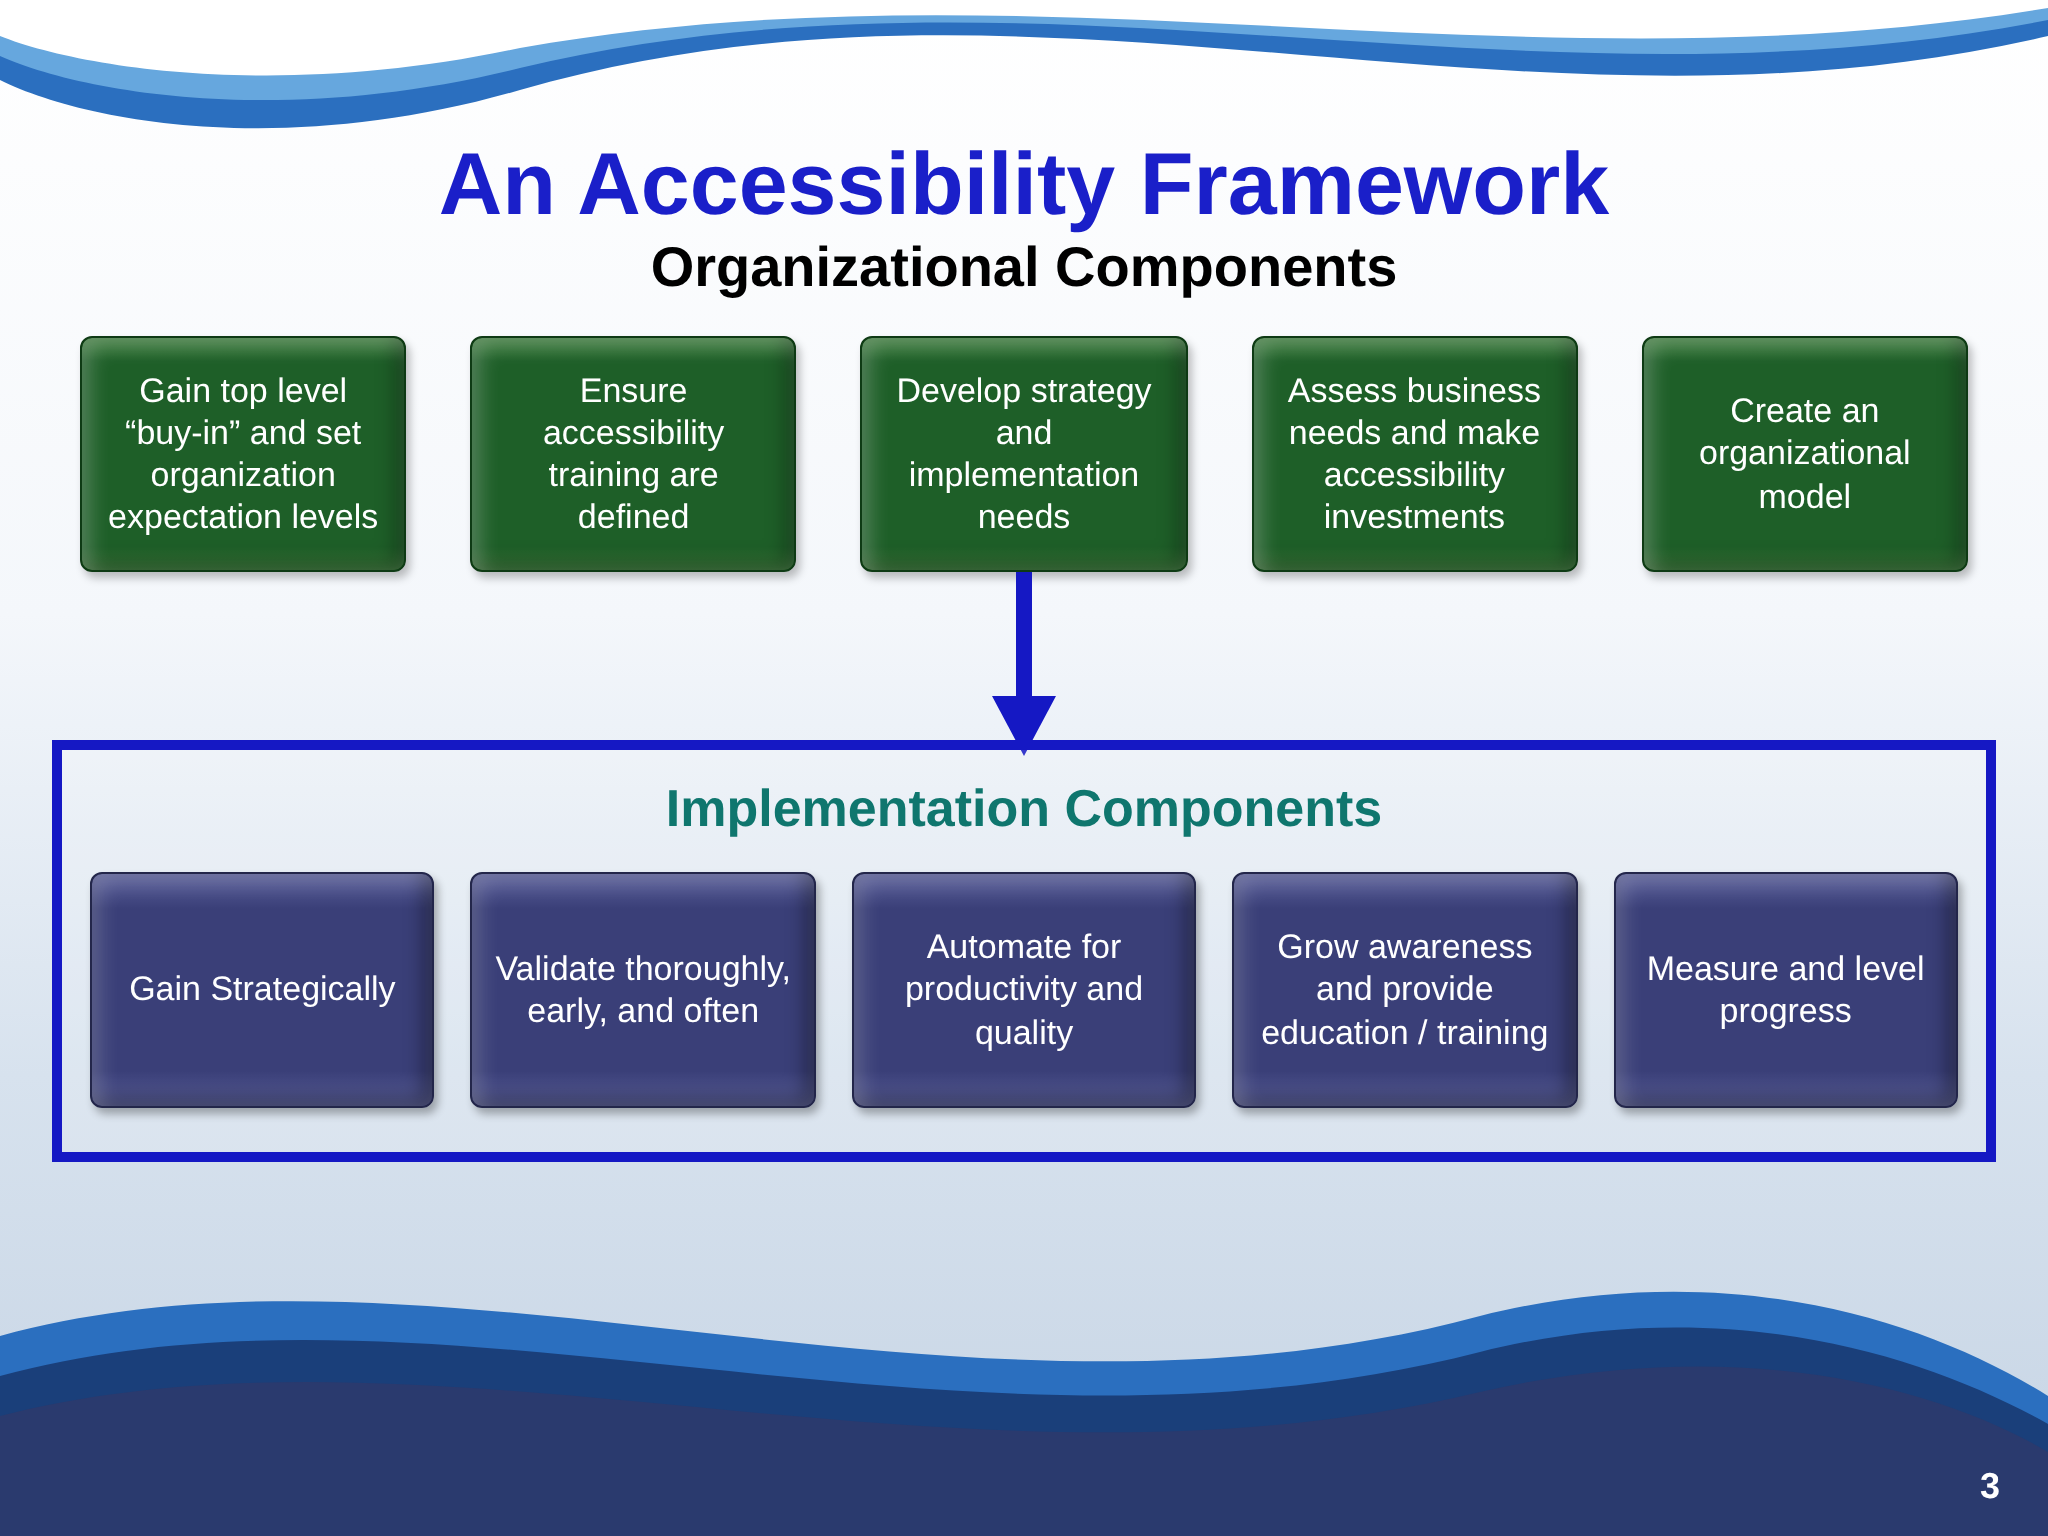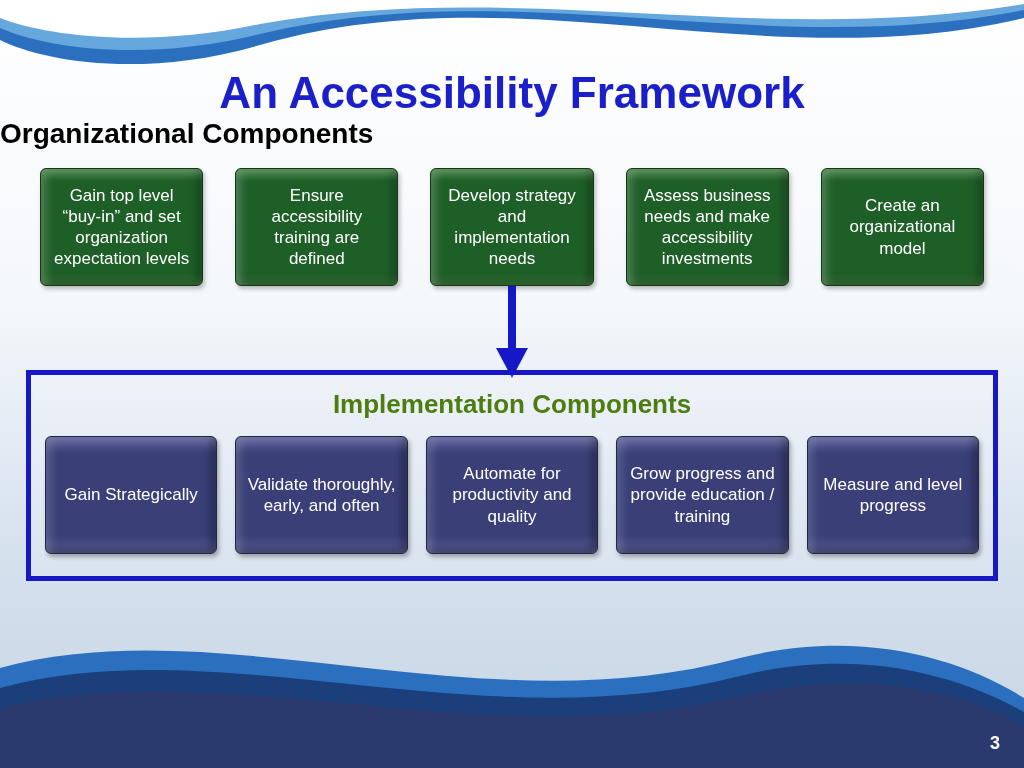--- a/index.html
+++ b/index.html
@@ -40,20 +40,21 @@
     font-size: 44px;
     font-weight: 700;
     color: #1a1fc9;
     z-index: 2;
   }
   .subtitle {
     position: absolute;
     top: 118px;
     left: 0;
     width: 100%;
+    text-align: center;
     font-size: 28px;
     font-weight: 700;
     color: #000;
     z-index: 2;
   }
 
   
   .row {
     position: absolute;
     left: 40px;
@@ -112,21 +113,21 @@
     right: 26px;
     border: 5px solid #1518c4;
     padding: 14px 14px 22px 14px;
     background: rgba(255,255,255,0.15);
     z-index: 2;
   }
   .impl-title {
     text-align: center;
     font-size: 26px;
     font-weight: 700;
-    color: #4d7c0f;
+    color: #0f766e;
     margin-bottom: 16px;
   }
   .row-bottom {
     display: flex;
     justify-content: space-between;
     gap: 18px;
   }
   .row-bottom .box { height: 118px; }
 
   
@@ -178,21 +179,21 @@
     <polygon points="20,92 4,62 36,62" fill="#1518c4"></polygon>
   </svg>
 </div>
 
 <div class="impl-group">
   <div class="impl-title">Implementation Components</div>
   <div class="row-bottom">
     <div class="box box-purple">Gain Strategically</div>
     <div class="box box-purple">Validate thoroughly, early, and often</div>
     <div class="box box-purple">Automate for productivity and quality</div>
-    <div class="box box-purple">Grow progress and provide education / training</div>
+    <div class="box box-purple">Grow awareness and provide education / training</div>
     <div class="box box-purple">Measure and level progress</div>
   </div>
 </div>
 
 <div class="wave-bottom">
   <svg viewBox="0 0 1024 160" preserveAspectRatio="none">
     <path d="M0,160 L0,60 C220,0 480,120 740,50 C860,20 960,50 1024,90 L1024,160 Z" fill="#2b6fbf"></path>
     <path d="M0,160 L0,80 C220,20 480,135 740,68 C860,38 960,68 1024,104 L1024,160 Z" fill="#1a3f7a"></path>
     <path d="M0,160 L0,100 C220,44 480,150 740,88 C870,58 970,86 1024,118 L1024,160 Z" fill="#2a3a6e"></path>
   </svg>

